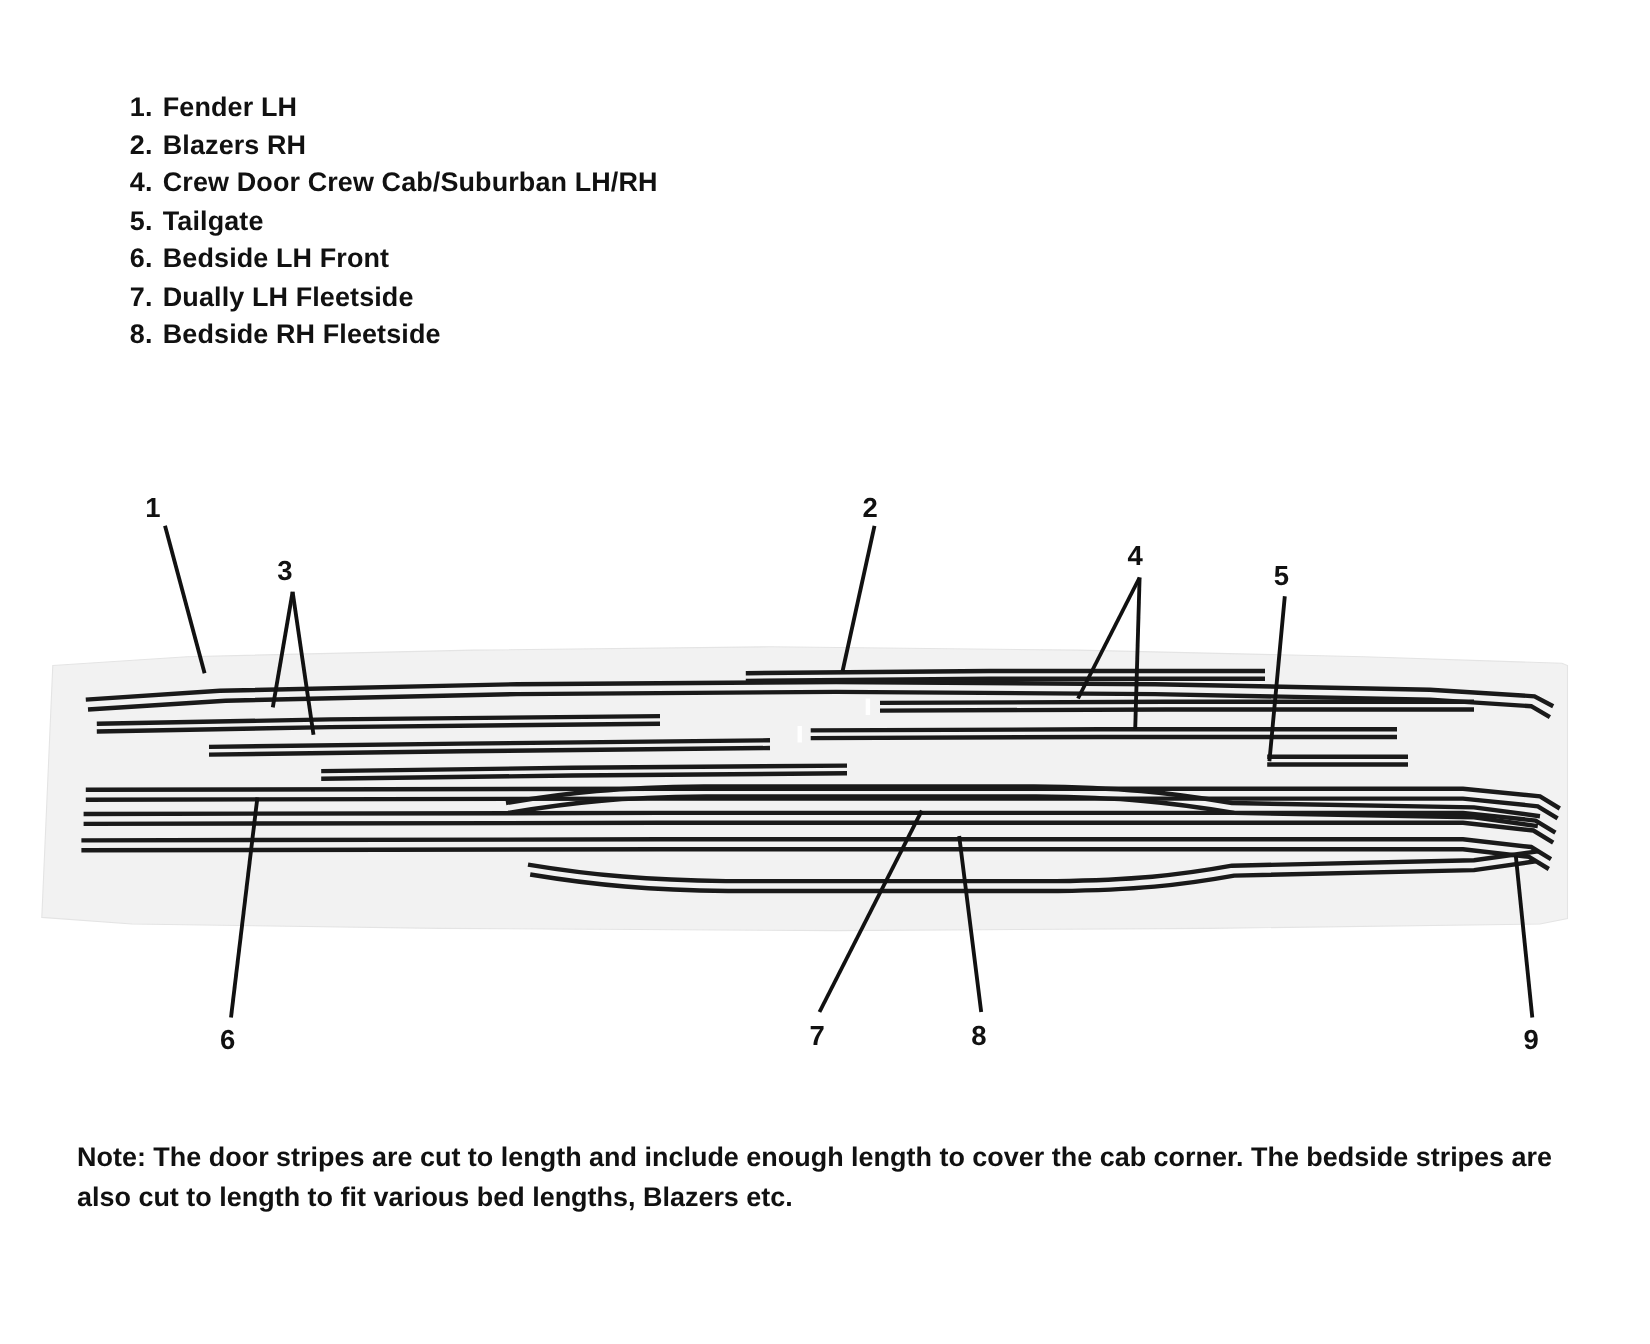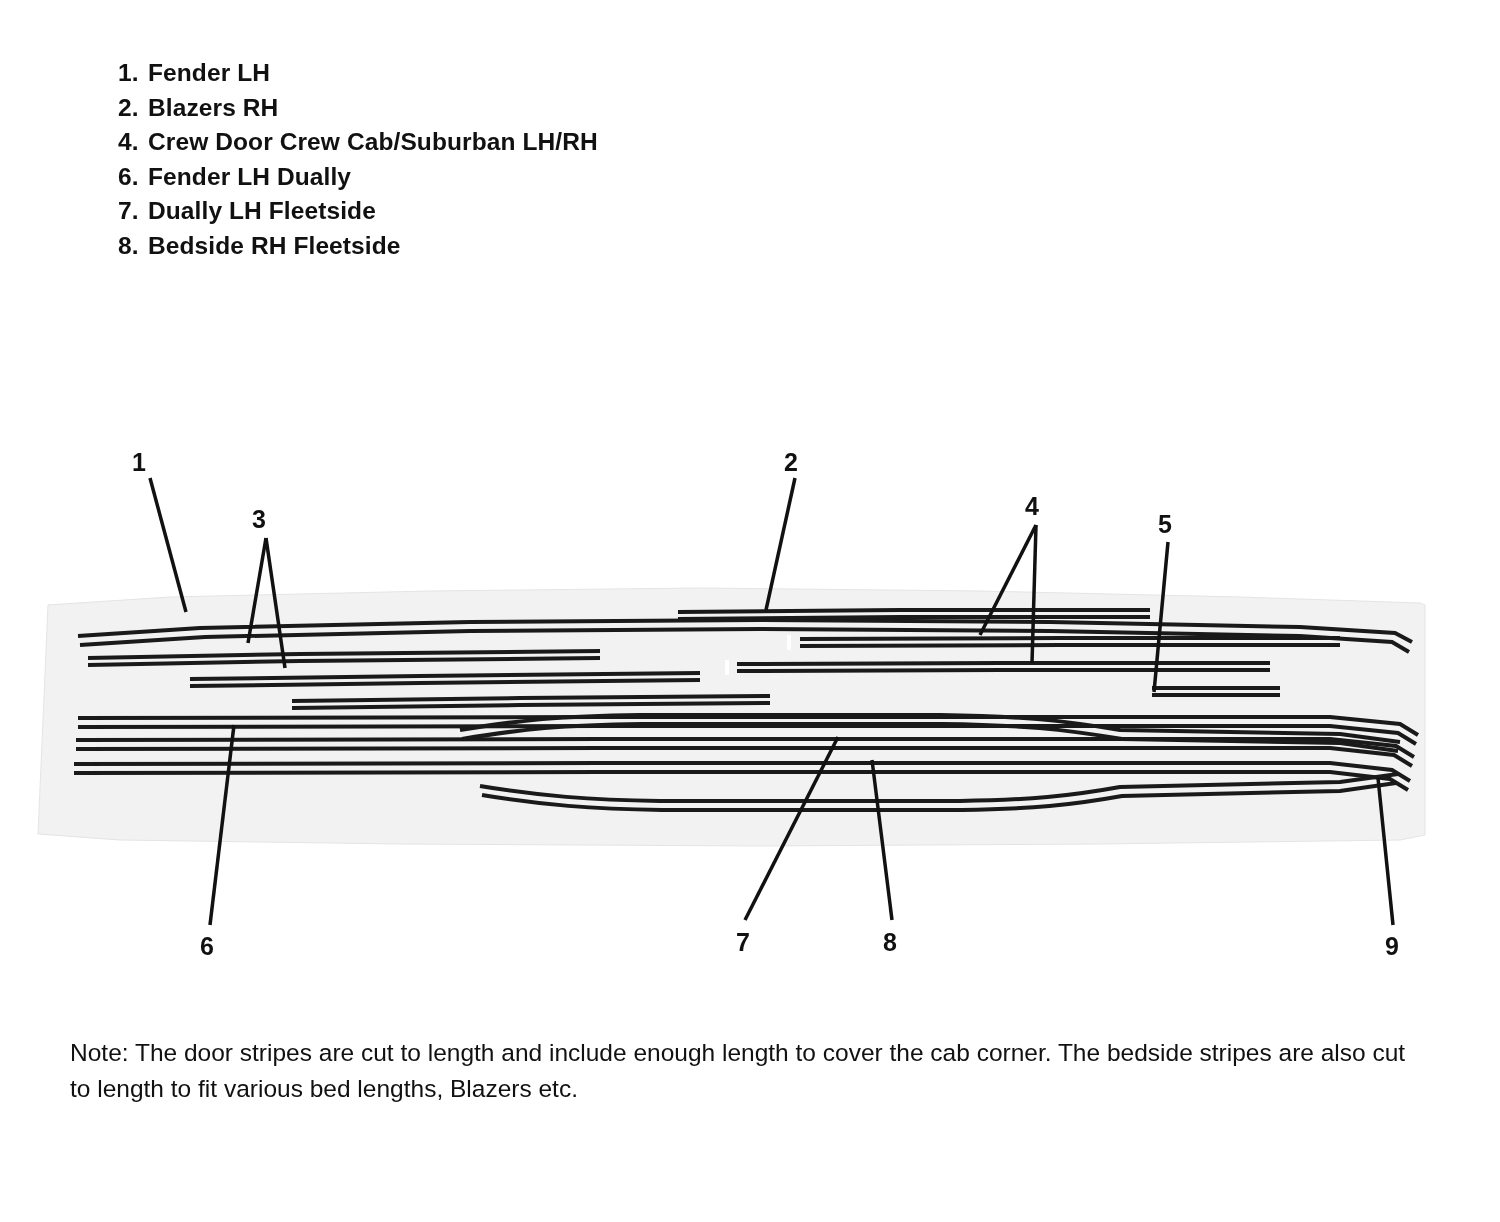--- a/index.html
+++ b/index.html
@@ -14,21 +14,21 @@
     position: relative;
     width: 1500px;
     height: 1222px;
     background: #ffffff;
     overflow: hidden;
   }
   
   #legend {
     position: absolute;
     left: 118px;
-    top: 56px;
+    top: 81px;
     width: 760px;
   }
   #legend .legend-item {
     font-size: 24.5px;
     font-weight: bold;
     color: #111111;
     line-height: 34.5px;
     white-space: nowrap;
     letter-spacing: 0.1px;
   }
@@ -36,21 +36,21 @@
     display: inline-block;
     min-width: 30px;
   }
   
   #note {
     position: absolute;
     left: 70px;
     top: 1035px;
     width: 1360px;
     font-size: 24.5px;
-    font-weight: normal;
+    font-weight: bold;
     color: #111111;
     line-height: 36px;
   }
   
   #diagram {
     position: absolute;
     left: 0;
     top: 430px;
     width: 1500px;
     height: 560px;
@@ -74,21 +74,24 @@
     <div class="legend-item">
       <span class="num">1.</span><span>Fender LH</span>
     </div>
     <div class="legend-item">
       <span class="num">2.</span><span>Blazers RH</span>
     </div>
     <div class="legend-item">
       <span class="num">4.</span><span>Crew Door Crew Cab/Suburban LH/RH</span>
     </div>
     <div class="legend-item">
-      <span class="num">6.</span><span>Fender LH Dually</span>
+      <span class="num">5.</span><span>Tailgate</span>
+    </div>
+    <div class="legend-item">
+      <span class="num">6.</span><span>Bedside LH Front</span>
     </div>
     <div class="legend-item">
       <span class="num">7.</span><span>Dually LH Fleetside</span>
     </div>
     <div class="legend-item">
       <span class="num">8.</span><span>Bedside RH Fleetside</span>
     </div>
   </div>
 
   <div id="diagram">

